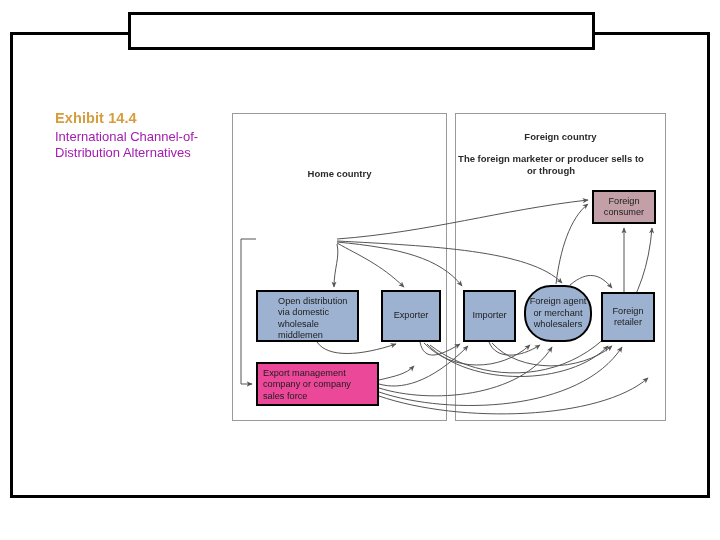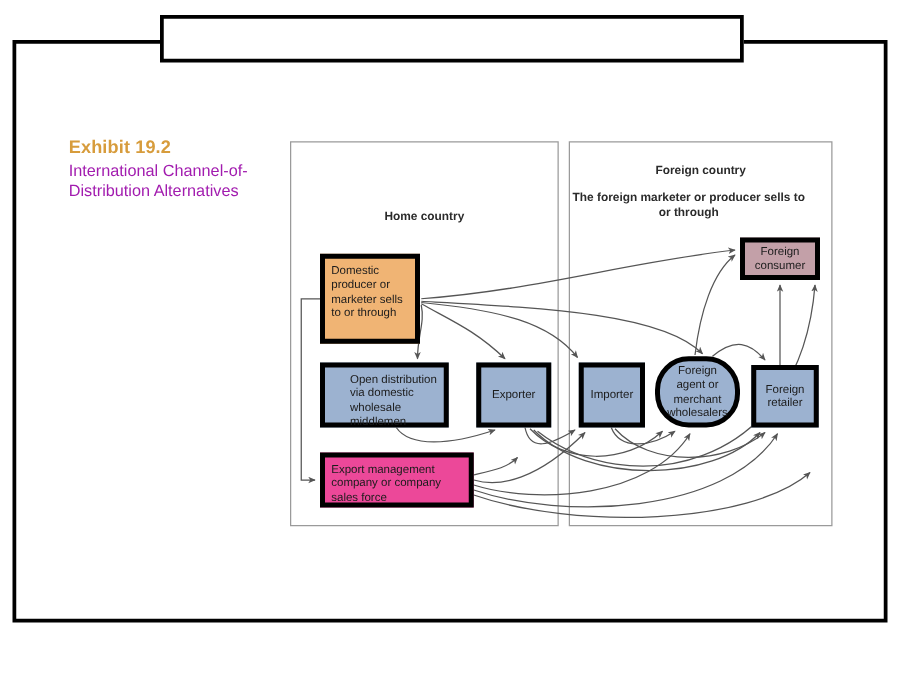--- a/index.html
+++ b/index.html
@@ -95,21 +95,21 @@
   .head-foreign {
     left: 455px; top: 131px; width: 211px;
   }
   .head-foreign-sub {
     left: 455px; top: 153px; width: 192px;
   }
   
   .node {
     position: absolute;
     box-sizing: border-box;
-    border: 4px solid #000000;
+    border: 2px solid #000000;
     font-size: 9.2px;
     color: #1c1c1c;
     line-height: 1.24;
     padding: 4px 5px;
   }
   .node.center {
     display: flex;
     align-items: center;
     justify-content: center;
     text-align: center;
@@ -139,21 +139,21 @@
 </style>
 </head>
 <body>
 
 <div id="slide">
 
   <div class="frame-main"></div>
   <div class="frame-top-box"></div>
 
   <div class="caption">
-    <p class="caption-title">Exhibit 19.2</p>
+    <p class="caption-title">Exhibit 14.4</p>
     <p class="caption-sub">International Channel-of-Distribution Alternatives</p>
   </div>
 
   <div class="panel panel-home"></div>
   <div class="panel panel-foreign"></div>
 
   <div class="panel-heading head-foreign">Foreign country</div>
   <div class="panel-heading head-home">Home country</div>
   <div class="panel-heading head-foreign-sub">The foreign marketer or producer sells to or through</div>
 
@@ -202,21 +202,20 @@
       <path d="M492,343 C520,374 580,372 612,346"></path>
 
       <path d="M570,285 C588,270 600,274 612,288"></path>
 
       <path d="M556,284 C560,250 570,218 588,204"></path>
 
       <path d="M624,292 L624,228"></path>
     </g>
   </svg>
 
-  <div class="node n-orange node-producer">Domestic producer or marketer sells to or through</div>
   <div class="node n-blue node-open">Open distribution via domestic wholesale middlemen</div>
   <div class="node n-blue center node-exporter">Exporter</div>
   <div class="node n-green node-export-mgmt">Export management company or company sales force</div>
   <div class="node n-blue center node-importer">Importer</div>
   <div class="node n-blue center node-agent">Foreign agent or merchant wholesalers</div>
   <div class="node n-blue center node-retailer">Foreign retailer</div>
   <div class="node n-mauve center node-consumer">Foreign consumer</div>
 
 </div>
 

